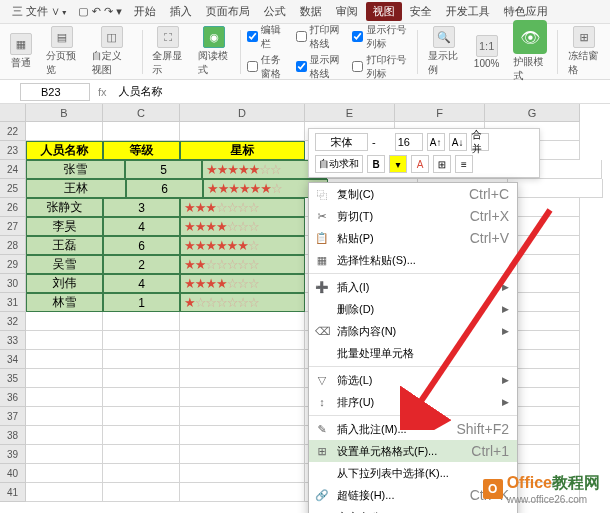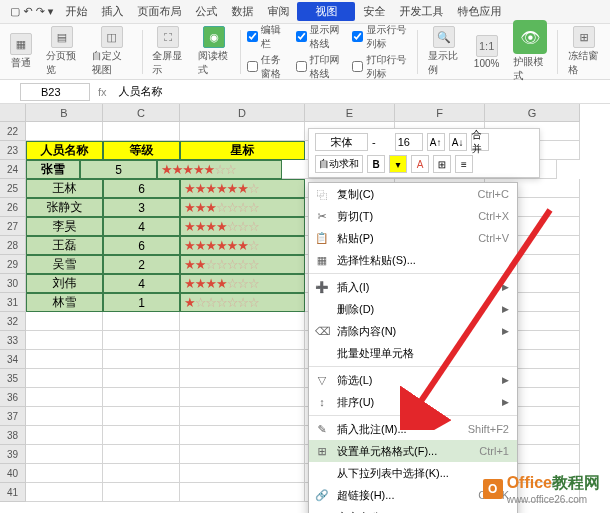--- a/index.html
+++ b/index.html
@@ -1,20 +1,20 @@
 <!DOCTYPE html>
 <html><head>
 <meta charset="utf-8">
 <style>
 * { box-sizing: border-box; margin: 0; padding: 0; font-family: "Microsoft YaHei", sans-serif; }
 body { background: #fff; width: 610px; height: 513px; overflow: hidden; position: relative; }
 
 .menubar { height: 24px; background: #f5f5f5; border-bottom: 1px solid #e0e0e0; display: flex; align-items: center; padding: 0 6px; font-size: 11px; color: #444; gap: 2px; }
 .menubar .mi { padding: 2px 6px; cursor: pointer; }
-.menubar .active-tab { background: #1d4ed8; color: #fff; border-radius: 2px; padding: 2px 18px; }
+.menubar .active-tab { background: #7f1d1d; color: #fff; border-radius: 2px; padding: 2px 7px; }
 .menubar .dd::after { content: "▾"; font-size: 8px; margin-left: 2px; }
 
 .ribbon { height: 56px; background: #fafafa; border-bottom: 1px solid #ddd; display: flex; align-items: center; padding: 2px 6px; gap: 6px; font-size: 10px; color: #555; }
 .ribbon .rbtn { display: flex; flex-direction: column; align-items: center; gap: 1px; padding: 2px 4px; cursor: pointer; }
 .ribbon .ricon { width: 22px; height: 22px; background: #e8e8e8; border: 1px solid #ccc; border-radius: 2px; display: flex; align-items: center; justify-content: center; font-size: 11px; color: #666; }
 .ribbon .ricon.green { background: #5cb85c; border-color: #4a9; color: #fff; }
 .ribbon .check-col { display: flex; flex-direction: column; gap: 2px; font-size: 10px; }
 .ribbon .check-col label { display: flex; align-items: center; gap: 3px; }
 .ribbon input[type=checkbox] { width: 11px; height: 11px; }
 .ribbon .sep { width: 1px; height: 44px; background: #ddd; }
@@ -40,37 +40,38 @@
 .stars { color: #d94a3a; letter-spacing: -1px; font-size: 13px; }
 .stars .e { color: #d9a89c; }
 
 .mini-tb { position: absolute; top: 128px; left: 308px; width: 232px; height: 50px; background: #fff; border: 1px solid #ccc; box-shadow: 0 2px 6px rgba(0,0,0,0.15); padding: 4px 6px; display: flex; flex-wrap: wrap; align-items: center; gap: 4px; font-size: 11px; z-index: 5; }
 .mini-tb select, .mini-tb .inp { height: 18px; border: 1px solid #ccc; font-size: 11px; padding: 0 2px; }
 .mini-tb .bt { width: 18px; height: 18px; border: 1px solid #ccc; display: flex; align-items: center; justify-content: center; font-size: 10px; cursor: pointer; background: #fff; }
 
 .ctx-menu { position: absolute; top: 182px; left: 308px; width: 210px; background: #fff; border: 1px solid #bbb; box-shadow: 0 2px 10px rgba(0,0,0,0.25); font-size: 11px; z-index: 6; }
 .ctx-menu .mi { display: flex; align-items: center; height: 22px; padding: 0 8px 0 28px; position: relative; cursor: pointer; }
 .ctx-menu .mi .mic { position: absolute; left: 6px; width: 14px; text-align: center; color: #666; font-size: 11px; }
-.ctx-menu .mi .sc { margin-left: auto; color: #888; font-size: 11px; }
+.ctx-menu .mi .sc { margin-left: auto; color: #888; font-size: 14px; }
 .ctx-menu .mi .ar { margin-left: auto; color: #666; font-size: 9px; }
 .ctx-menu .sep { height: 1px; background: #e0e0e0; margin: 2px 0; }
 .ctx-menu .mi.hl { background: #d9ead6; }
 
 .red-arrow { position: absolute; top: 200px; left: 400px; z-index: 10; pointer-events: none; }
 
 .watermark { position: absolute; bottom: 8px; right: 10px; font-size: 16px; font-weight: bold; z-index: 20; display: flex; align-items: center; gap: 4px; }
 .watermark .logo { width: 20px; height: 20px; background: #e67e22; color: #fff; display: flex; align-items: center; justify-content: center; font-size: 12px; border-radius: 2px; }
 .watermark .t1 { color: #e67e22; }
 .watermark .t2 { color: #3b7a3b; }
 .watermark .url { font-size: 10px; color: #888; font-weight: normal; display: block; }
 </style>
 </head>
 <body>
 
 <div class="menubar">
+  <span class="mi dd">三 文件 ∨</span>
   <span style="display:flex;gap:3px;padding:0 4px;">
     <span>▢</span>
     <span>↶</span>
     <span>↷</span>
     <span>▾</span>
   </span>
   <span id="tabs-ct" style="display: flex; gap: 2px;">
       <span class="mi">开始</span>
       <span class="mi">插入</span>
       <span class="mi">页面布局</span>
@@ -112,26 +113,26 @@
         <input type="checkbox" checked="" style="">
         <span>编辑栏</span>
       </label>
     <label>
         <input type="checkbox" style="">
         <span>任务窗格</span>
       </label>
   </div>
   <div class="check-col">
     <label>
+        <input type="checkbox" style="">
+        <span>打印网格线</span>
+      </label>
+    <label>
         <input type="checkbox" checked="" style="">
         <span>显示网格线</span>
-      </label>
-    <label>
-        <input type="checkbox" style="">
-        <span>打印网格线</span>
       </label>
   </div>
   <div class="check-col">
     <label>
         <input type="checkbox" checked="" style="">
         <span>显示行号列标</span>
       </label>
     <label>
         <input type="checkbox" style="">
         <span>打印行号列标</span>
@@ -205,29 +206,29 @@
     </div>
     <div class="crow">
       <div class="cell hdr tbls" style="width: 77px;">人员名称</div>
       <div class="cell hdr tbls" style="width: 77px;">等级</div>
       <div class="cell hdr tbls" style="width: 125px;">星标</div>
       <div class="cell" style="width: 90px;"></div>
       <div class="cell" style="width: 90px;"></div>
       <div class="cell" style="width: 95px;"></div>
     </div>
     <div class="crow">
-      <div class="cell tblc tbls" style="width: 54px; font-weight: bold;">张雪</div>
+      <div class="cell tblc tbls" style="width: 99px;">张雪</div>
       <div class="cell tblc tbls" style="width: 77px;">5</div>
       <div class="cell tblc tbls stars" style="width: 125px; justify-content: flex-start;">★★★★★<span class="e">☆</span><span class="e">☆</span></div>
       <div class="cell" style="width: 90px;"></div>
       <div class="cell" style="width: 90px;"></div>
       <div class="cell" style="width: 95px;"></div>
     </div>
     <div class="crow">
-      <div class="cell tblc tbls" style="width: 77px;">王林</div>
+      <div class="cell tblc tbls" style="width: 100px;">王林</div>
       <div class="cell tblc tbls" style="width: 77px;">6</div>
       <div class="cell tblc tbls stars" style="width: 125px; justify-content: flex-start;">★★★★★★<span class="e">☆</span></div>
       <div class="cell" style="width: 90px;"></div>
       <div class="cell" style="width: 90px;"></div>
       <div class="cell" style="width: 95px;"></div>
     </div>
     <div class="crow">
       <div class="cell tblc tbls" style="width: 77px;">张静文</div>
       <div class="cell tblc tbls" style="width: 77px;">3</div>
       <div class="cell tblc tbls stars" style="width: 125px; justify-content: flex-start;">★★★<span class="e">☆</span><span class="e">☆</span><span class="e">☆</span><span class="e">☆</span></div>

